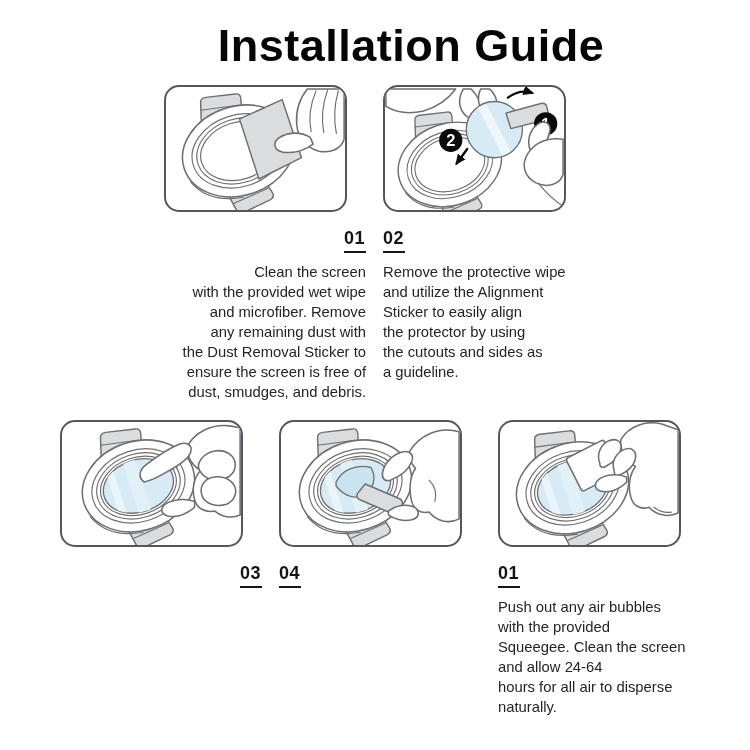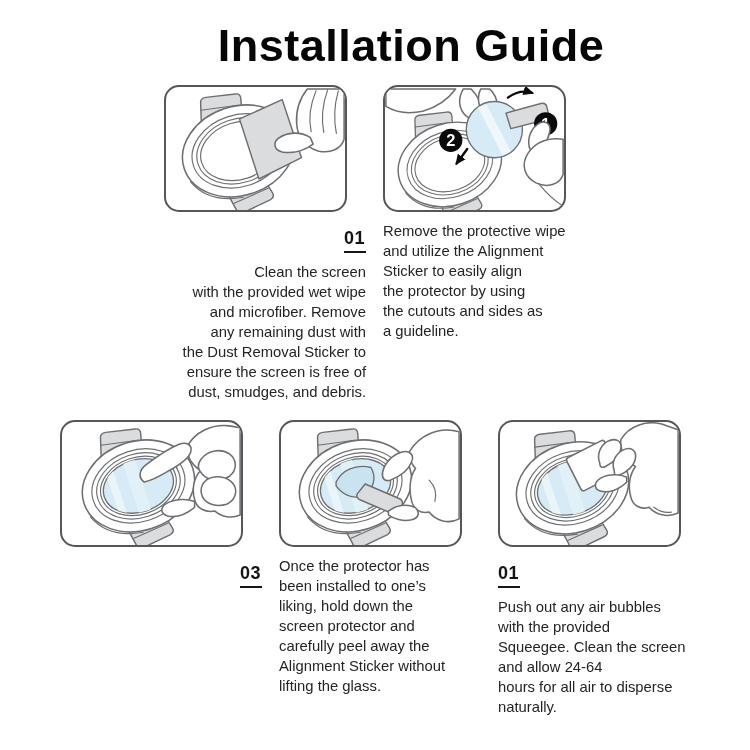--- a/index.html
+++ b/index.html
@@ -110,20 +110,21 @@
         <circle class="blk" cx="67" cy="55" r="12"></circle>
         <text class="badge-num" x="67" y="61">2</text>
         <path class="arr" d="M 84,64 L 73,79" marker-end="url(#ah)"></path>
         <g>
           <path class="wh" d="M 148,62 C 146,52 150,42 159,37 C 166,34 171,39 169,47 C 167,57 160,66 152,70 Z"></path>
           <path class="wh" d="M 183,54 C 168,52 155,57 147,68 C 139,80 143,93 155,99 C 168,105 180,100 183,90 Z"></path>
           <path class="ln" d="M 158,100 C 166,110 175,118 183,123"></path>
         </g>
       </svg>
     </div>
+    <div class="step-number"><span>02</span></div>
     <p class="step-desc">Remove the protective wipe
 and utilize the Alignment
 Sticker to easily align
 the protector by using
 the cutouts and sides as
 a guideline.</p>
   </section>
 
   <section class="step s3">
     <div class="illo-box">
@@ -150,27 +151,21 @@
         <path class="bl2" d="M 56,62 C 62,50 76,43 92,47 C 98,57 95,70 84,76 C 72,81 61,73 56,66 Z"></path>
         <path class="gr" d="M 86,64 L 121,79 Q 126,81 124,86 L 122,92 Q 120,97 115,95 L 80,80 Q 76,78 78,74 Z"></path>
         <g>
           <path class="wh" d="M 132,30 C 142,14 160,6 178,9 L 183,10 L 183,100 C 172,106 159,102 152,93 C 143,95 136,90 134,82 C 131,70 132,56 138,48 C 133,42 130,36 132,30 Z"></path>
           <path class="wh" d="M 104,52 C 106,42 114,34 124,31 C 132,29 137,34 134,41 C 131,49 122,56 112,60 C 106,62 103,58 104,52 Z"></path>
           <path class="wh" d="M 110,92 C 118,86 129,84 137,88 C 143,92 142,99 134,101 C 125,103 115,100 110,96 Z"></path>
           <path class="ln" d="M 152,60 C 158,66 160,74 158,82"></path>
         </g>
       </svg>
     </div>
-    <p class="step-desc">Once the protector has
-been installed to one’s
-liking, hold down the
-screen protector and
-carefully peel away the
-Alignment Sticker without
-lifting the glass.</p>
+    <div class="step-number"><span>04</span></div>
   </section>
 
   <section class="step s5">
     <div class="illo-box">
       <svg class="illo" viewBox="0 0 183 127">
         <use href="#watch" transform="translate(74,68) rotate(-18)"></use>
         <use href="#glass" transform="translate(74,68) rotate(-18)"></use>
         <g transform="translate(95,45) rotate(-27)">
           <rect class="wh" x="-22" y="-19" width="44" height="38" rx="3"></rect>
         </g>

